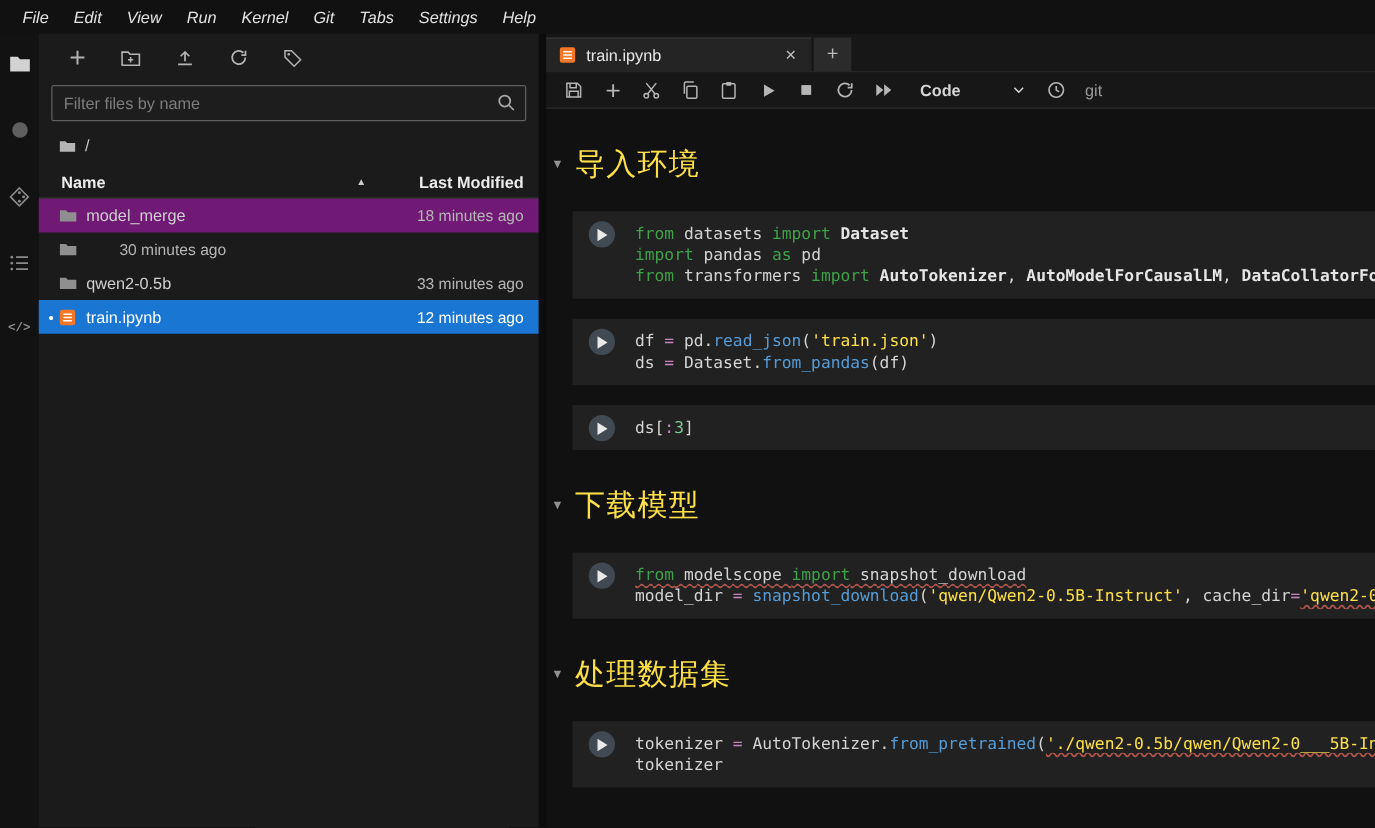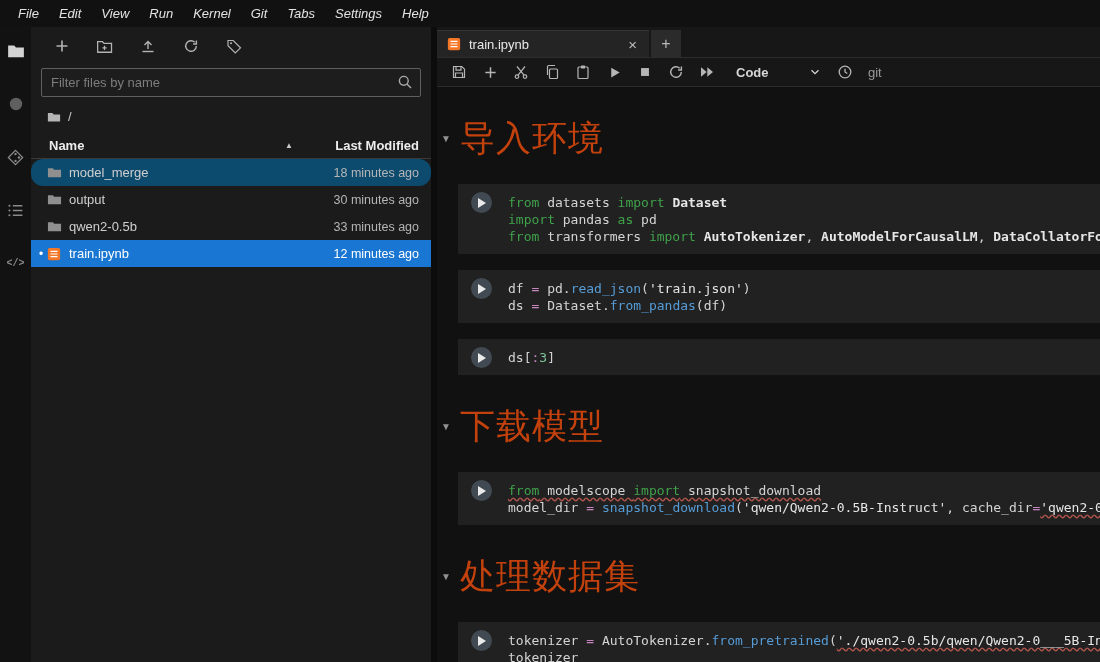--- a/index.html
+++ b/index.html
@@ -39,21 +39,21 @@
   .fb-header { display:flex; align-items:center; height:27px; padding:0 12px 0 18px;
     border-bottom:1px solid #3a3a3a; font-size:13px; color:#ececec; }
   .col-name { flex:1; display:flex; align-items:center; }
   .col-caret { margin-left:auto; padding-right:14px; font-size:8px; color:#cccccc; }
   .col-mod { width:112px; text-align:right; font-weight:bold; }
   .col-name .hdr { font-weight:bold; }
 
   .fb-rows { flex:1; }
   .fb-row { display:flex; align-items:center; height:27px; padding:0 12px 0 4px;
     font-size:13px; color:#cfcfcf; }
-  .fb-row.hl { background:#0c4a6e;border-radius:12px; }
+  .fb-row.hl { background:#701a75; }
   .fb-row.selected { background:#1976d2; color:#ffffff; }
   .row-dot { width:12px; text-align:center; font-size:12px; color:#ffffff; }
   .fb-row.selected .row-dot::before { content:"•"; }
   .row-icon { width:22px; display:flex; align-items:center; }
   .row-name { flex:1; }
   .row-time { width:112px; text-align:right; color:#b5b5b5; font-size:12.5px; }
   .fb-row.selected .row-time { color:#ffffff; }
 
   .divider { width:6px; background:#0c0c0c; flex:none; }
 
@@ -72,40 +72,40 @@
     display:flex; align-items:center; padding-left:14px; gap:15px; color:#b5b5b5; }
   .nb-toolbar .tb-icon { width:16px; height:16px; display:flex; align-items:center; justify-content:center; }
   .cell-type-select { display:flex; align-items:center; width:86px; justify-content:space-between;
     margin-left:6px; font-size:13px; color:#d6d6d6;font-weight:bold; }
   .git-label { font-size:13px; color:#9a9a9a; }
 
   .nb-content { flex:1; overflow:hidden; padding-left:4px; }
 
   .md-cell { display:flex; align-items:center; margin:28px 0 22px 0; }
   .collapser { width:19px; font-size:10px; color:#919191; flex:none; }
-  .md-text { font-size:35px; color:#c2410c; letter-spacing:1px; }
+  .md-text { font-size:24px; color:#fde047; letter-spacing:1px; }
 
   .code-cell { display:flex; background:#212121; margin-left:17px; margin-bottom:16px; }
   .cell-gutter { width:46px; flex:none; display:flex; justify-content:center;
     padding-top:8px; }
   .run-btn { width:21px; height:21px; border-radius:50%; background:#414a52;
     display:flex; align-items:center; justify-content:center; }
   .run-tri { width:0; height:0; border-left:8px solid #eaeaea;
     border-top:5px solid transparent; border-bottom:5px solid transparent; margin-left:2px; }
   .cell-body { flex:1; min-width:0; overflow:hidden; padding:10px 0 9px 4px;
     font-family:"DejaVu Sans Mono", monospace; font-size:13px; line-height:17px; }
   .code-line { height:17px; white-space:pre; }
 
   
   .tk-txt  { color:#d4d4d4; }
   .tk-kw   { color:#3fa14a; }
   .tk-bold { color:#e6e6e6; font-weight:bold; }
   .tk-op   { color:#c586c0; }
   .tk-fn   { color:#569cd6; }
-  .tk-str  { color:#e5e5e5; }
+  .tk-str  { color:#fde047; }
   .tk-num  { color:#7ec699; }
   .u { text-decoration-line:underline; text-decoration-style:wavy;
        text-decoration-color:#b3554d; text-underline-offset:2px; }
 
   svg { display:block; }
 </style>
 </head>
 <body>
 
 <div class="menubar">
@@ -225,21 +225,20 @@
         <span class="row-name">model_merge</span>
         <span class="row-time">18 minutes ago</span>
       </div>
       <div class="fb-row">
         <span class="row-dot"></span>
         <span class="row-icon">
           <svg width="15" height="15" viewBox="0 0 16 16">
               <path d="M1 3.5h5.2l1.5 1.6H15V13H1z" fill="#8f8f8f"></path>
             </svg>
         </span>
-        <span class="row-name">output</span>
         <span class="row-time">30 minutes ago</span>
       </div>
       <div class="fb-row">
         <span class="row-dot"></span>
         <span class="row-icon">
           <svg width="15" height="15" viewBox="0 0 16 16">
               <path d="M1 3.5h5.2l1.5 1.6H15V13H1z" fill="#8f8f8f"></path>
             </svg>
         </span>
         <span class="row-name">qwen2-0.5b</span>

